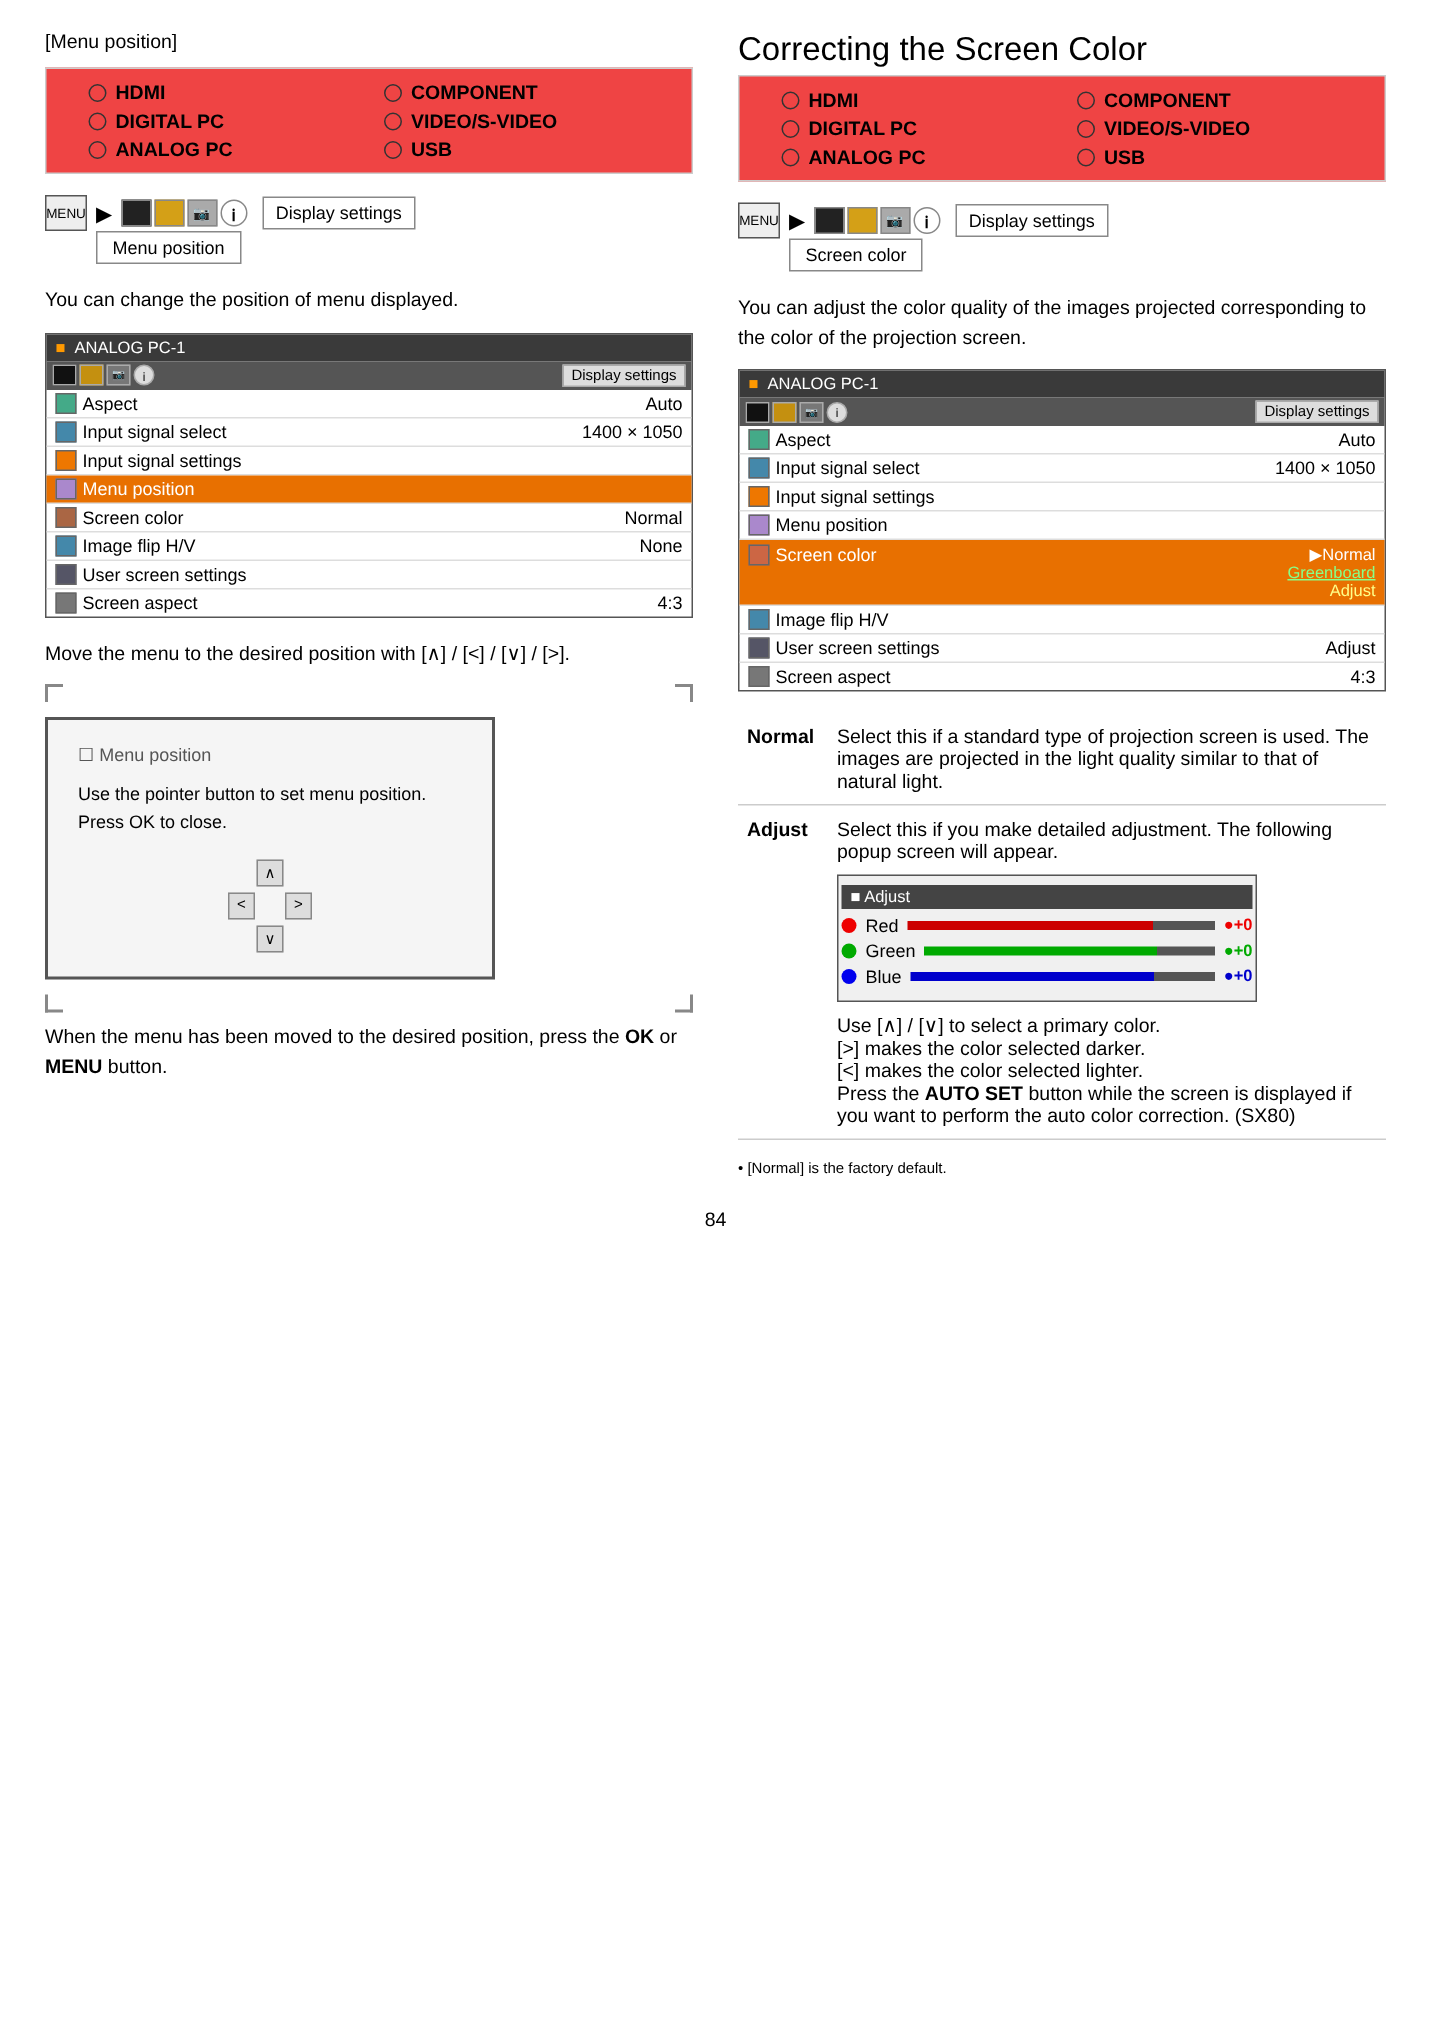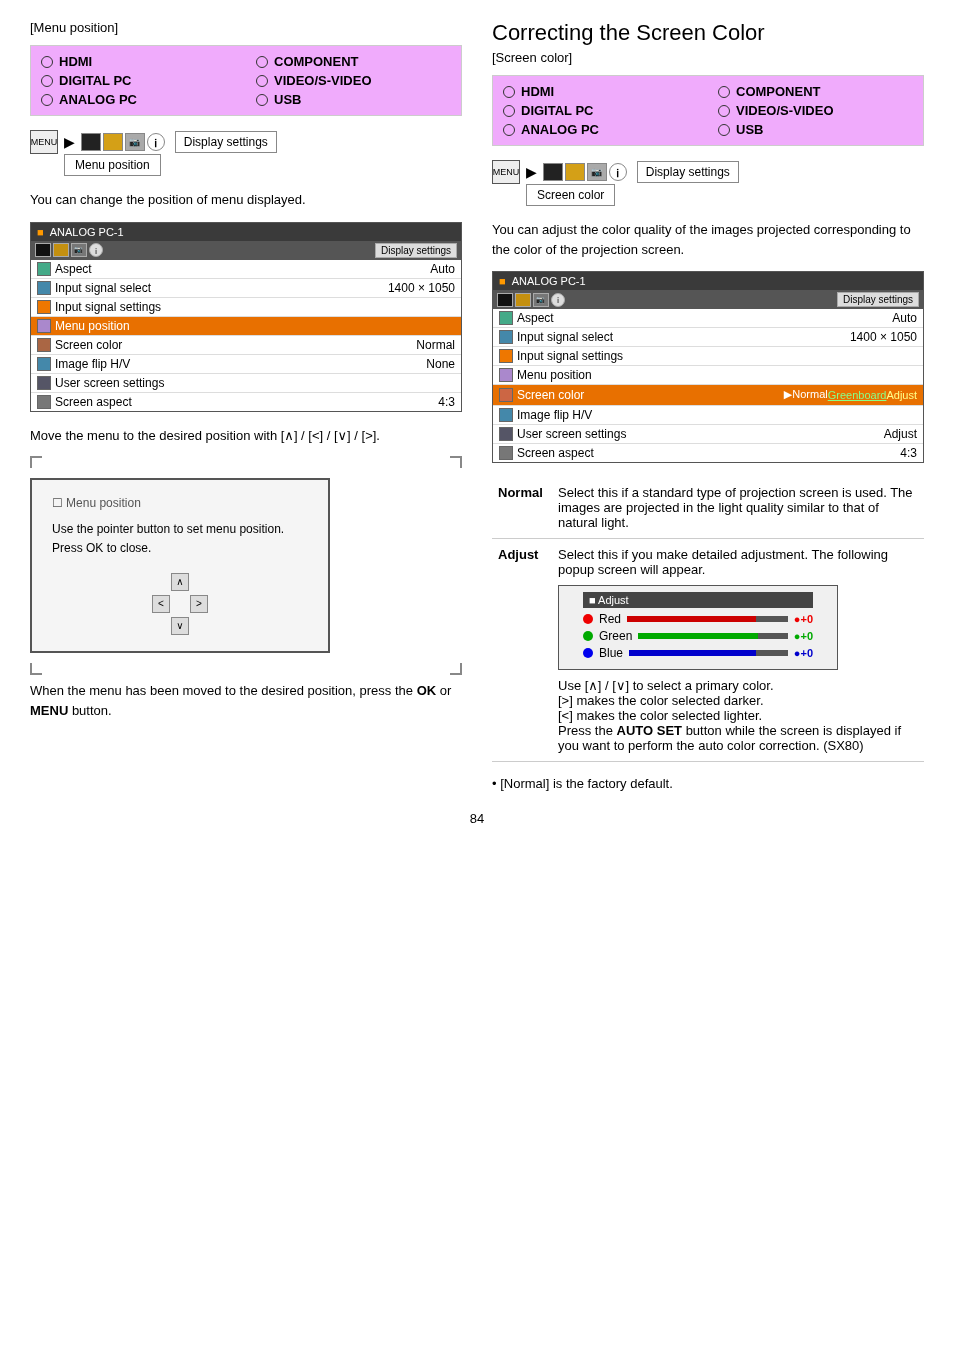--- a/index.html
+++ b/index.html
@@ -39,22 +39,22 @@
     .subhead {
       font-size: 13px;
       margin-bottom: 10px;
     }
     .radio-grid {
       display: grid;
       grid-template-columns: 1fr 1fr;
       gap: 4px 20px;
       margin-bottom: 14px;
       border: 1px solid #ccc;
-      padding: 8px 10px;
-      background: #f0abfc;
+      padding: 8px 28px;
+      background: #ef4444;
     }
     .radio-item {
       display: flex;
       align-items: center;
       gap: 6px;
       font-size: 13px;
       font-weight: bold;
     }
     .radio-circle {
       width: 12px;
@@ -288,21 +288,21 @@
     .option-table td:first-child {
       font-weight: bold;
       width: 60px;
       white-space: nowrap;
     }
 
     
     .adjust-popup {
       border: 1.5px solid #555;
       background: #f0f0f0;
-      padding: 6px 24px;
+      padding: 6px 2px;
       font-size: 12px;
       margin: 8px 0;
       width: 280px;
     }
     .adjust-popup-title {
       background: #444;
       color: #fff;
       padding: 2px 6px;
       font-size: 11px;
       margin-bottom: 4px;
@@ -333,21 +333,21 @@
     .adjust-val.red { color: #e00; }
     .adjust-val.green { color: #0a0; }
     .adjust-val.blue { color: #00c; }
 
     .bottom-text {
       font-size: 13px;
       line-height: 1.6;
       margin-top: 10px;
     }
     .bullet-point {
-      font-size: 13px;
+      font-size: 10px;
       margin-top: 6px;
     }
     .page-number {
       text-align: center;
       font-size: 13px;
       margin-top: 20px;
     }
   </style>
 </head>
 <body>
@@ -514,21 +514,20 @@
 
       <div class="para-text">
         When the menu has been moved to the desired position, press the <strong>OK</strong> or <strong>MENU</strong> button.
       </div>
 
     </div>
 
     <div class="col">
 
       <h2>Correcting the Screen Color</h2>
-      <div class="subhead">[Screen color]</div>
 
       <div class="radio-grid">
         <div class="radio-item">
           <span class="radio-circle"></span>
           <span>HDMI</span>
         </div>
         <div class="radio-item">
           <span class="radio-circle"></span>
           <span>COMPONENT</span>
         </div>
@@ -610,21 +609,21 @@
               <span>Menu position</span>
             </div>
           <span></span>
         </div>
 
         <div class="dt-row" style="background:#e87000; color:#fff; align-items:flex-start; padding: 3px 6px;">
           <div class="dt-row-left" style="flex:1;">
               <span class="dt-row-icon brown" style="background:#c64;"></span>
               <span>Screen color</span>
             </div>
-          <div style="display:flex;flex-direction:row;font-size:11px;align-items:flex-end;">
+          <div style="display:flex;flex-direction:column;font-size:11px;align-items:flex-end;">
             <span style="color:#fff;">▶Normal</span>
             <span style="color:#8f8;text-decoration:underline;">Greenboard</span>
             <span style="color:#ff8;">Adjust</span>
           </div>
         </div>
         <div class="dt-row">
           <div class="dt-row-left">
               <span class="dt-row-icon" style="background:#48a;"></span>
               <span>Image flip H/V</span>
             </div>

